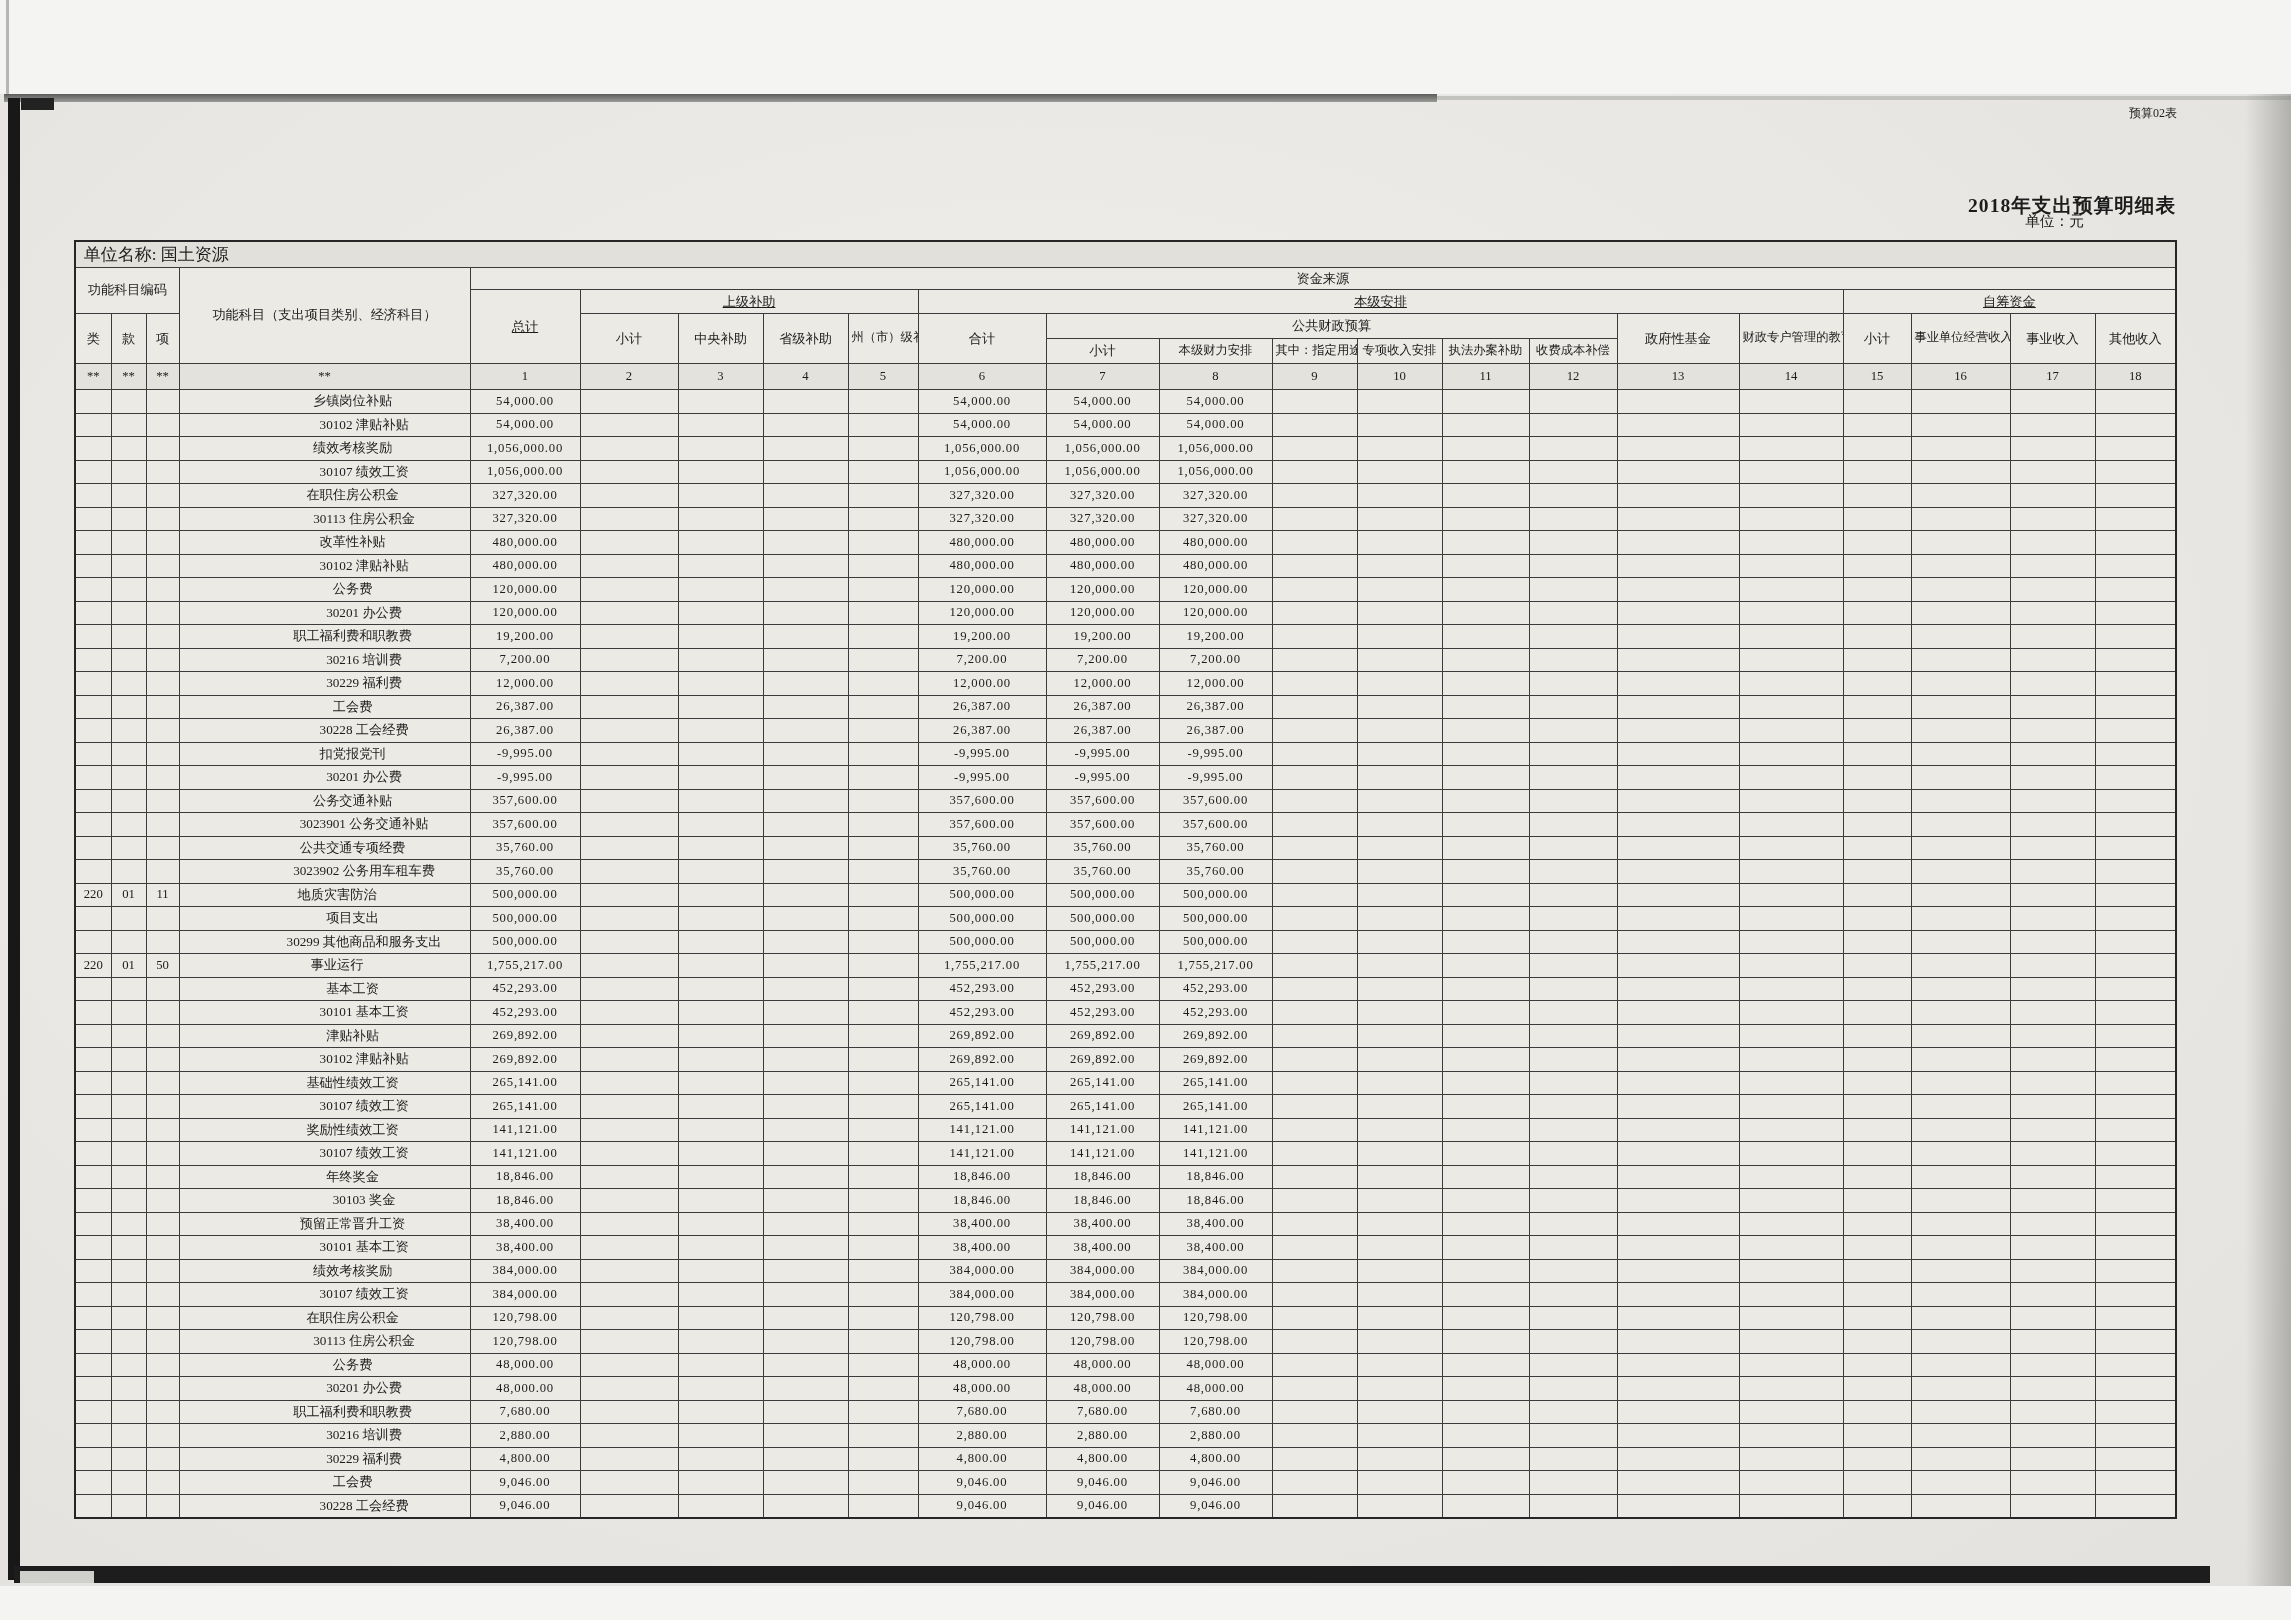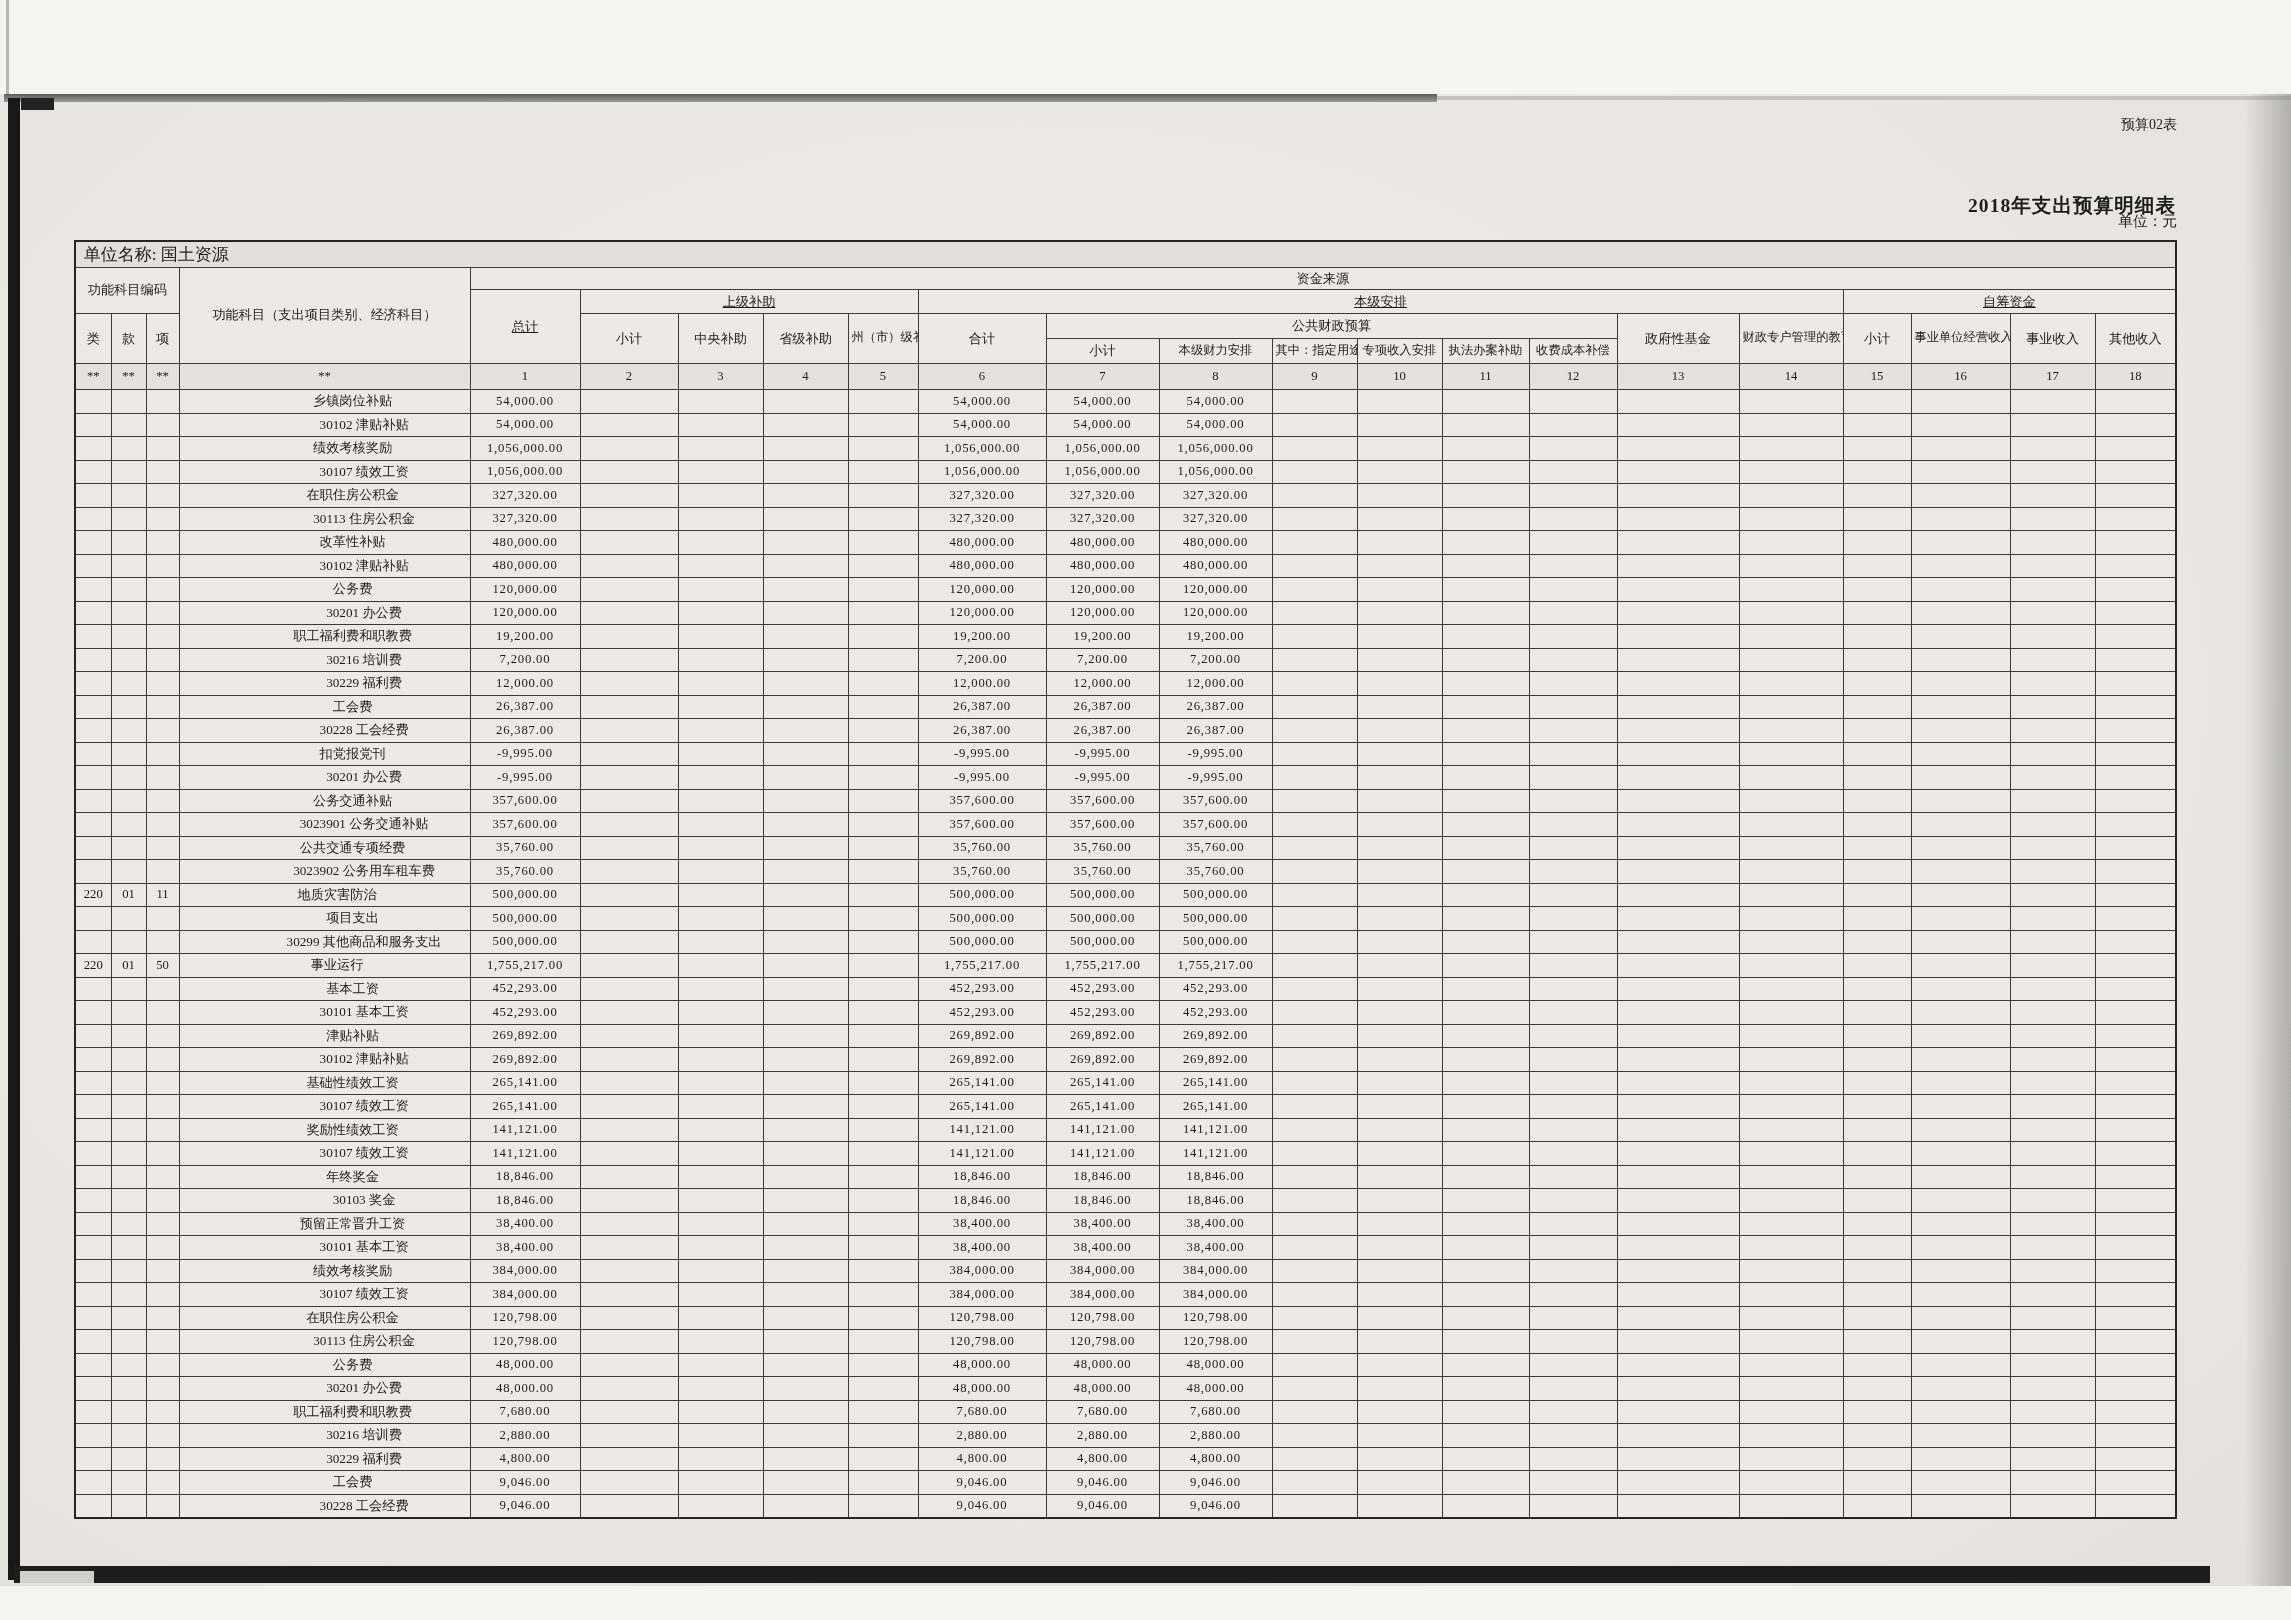--- a/index.html
+++ b/index.html
@@ -19,24 +19,24 @@
   .edge-top-line-faint{position:absolute;left:1437px;top:96px;width:855px;height:3.9px;background:#c2c2bf;}
   .edge-left-sliver{position:absolute;left:5.9px;top:0;width:2.9px;height:94px;background:#b5b5b2;}
   .edge-left-bar{position:absolute;left:7.8px;top:98px;width:12.7px;height:1482px;background:#181818;}
   .edge-left-nub{position:absolute;left:20.6px;top:98px;width:33px;height:11.8px;background:#222;}
   .edge-bottom-bar{position:absolute;left:13.7px;top:1566px;width:2196px;height:16.7px;background:#1d1d1d;}
   .edge-bottom-notch{position:absolute;left:19.6px;top:1571px;width:74px;height:11.8px;background:#cfcfcc;}
   .edge-bottom-white{position:absolute;left:0;top:1586px;width:2292px;height:34px;background:#f4f4f2;}
   .edge-right-shade{position:absolute;right:0;top:94px;width:47px;height:1492px;
     background:linear-gradient(to right, rgba(150,150,148,0), rgba(130,130,128,.55));}
 
-  .form-code{position:absolute;left:1932px;top:116px;width:245px;text-align:right;font-size:14px;}
+  .form-code{position:absolute;left:1932px;top:105px;width:245px;text-align:right;font-size:12px;}
   .title{position:absolute;left:74px;top:192px;width:2102px;text-align:right;
     font-size:19.6px;font-weight:bold;letter-spacing:1px;}
-  .unit-note{position:absolute;left:1932px;top:212px;width:245px;text-align:right;font-size:14.7px;}
+  .unit-note{position:absolute;left:1932px;top:212px;width:245px;text-align:center;font-size:14.7px;}
 
   table.sheet{
     position:absolute;left:74px;top:240px;width:2102px;
     border-collapse:collapse;table-layout:fixed;
     font-size:13.2px;
   }
   table.sheet td{
     border:1px solid #3b3b3b;
     padding:0 2.9px;
     text-align:center;vertical-align:middle;

